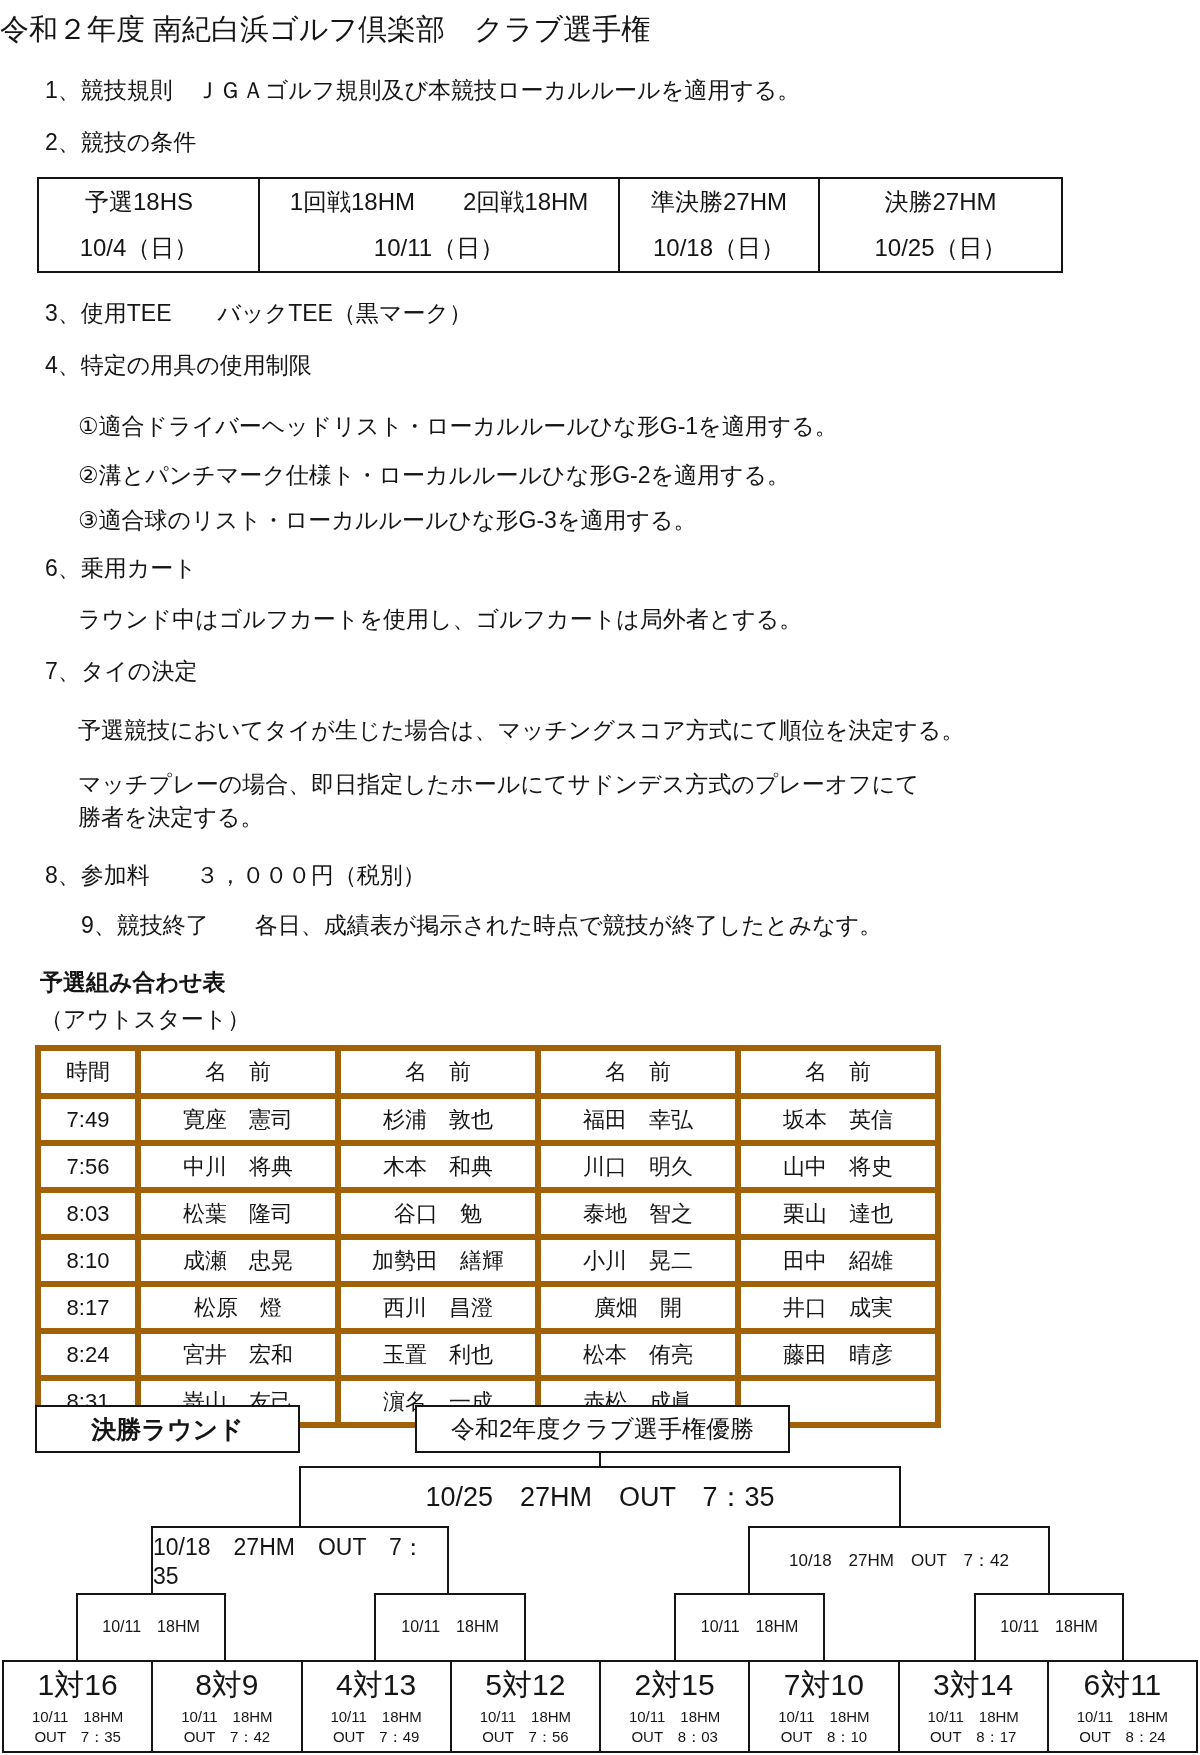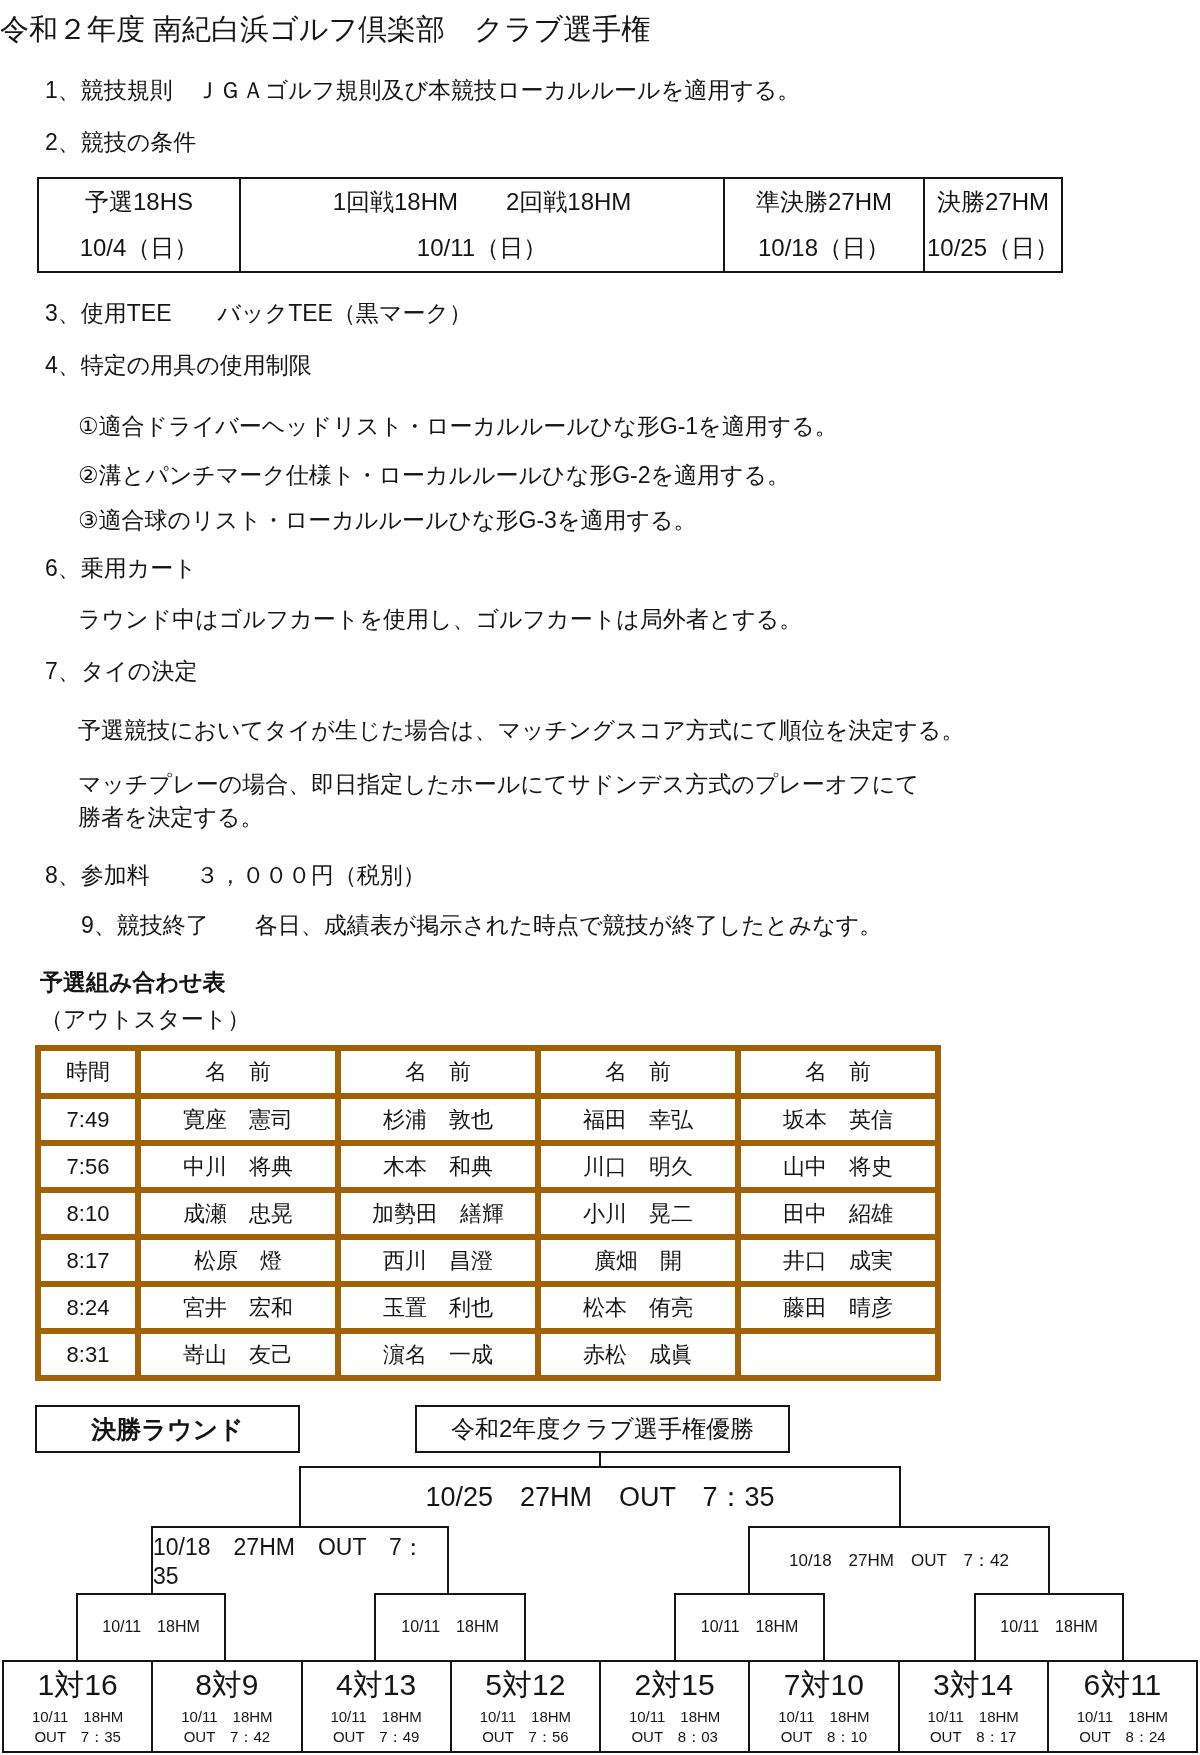--- a/index.html
+++ b/index.html
@@ -39,21 +39,21 @@
 <div class="abs" style="left:0;top:10px;width:1136px;text-align:left;font-size:29px;">令和２年度 南紀白浜ゴルフ倶楽部　クラブ選手権</div>
 
 <div class="abs line" style="left:45px;top:75px;">1、競技規則　ＪＧＡゴルフ規則及び本競技ローカルルールを適用する。</div>
 <div class="abs line" style="left:45px;top:127px;">2、競技の条件</div>
 
 <div class="abs sched">
   <div class="sched-cell" style="width:200px;">
     <span>予選18HS</span>
     <span>10/4（日）</span>
   </div>
-  <div class="sched-cell" style="width:484px;">
+  <div class="sched-cell" style="width:360px;margin-left:19px;">
     <span>1回戦18HM　　2回戦18HM</span>
     <span>10/11（日）</span>
   </div>
   <div class="sched-cell" style="width:200px;">
     <span>準決勝27HM</span>
     <span>10/18（日）</span>
   </div>
   <div class="sched-cell" style="flex:1;">
     <span>決勝27HM</span>
     <span>10/25（日）</span>
@@ -103,20 +103,27 @@
         <td>坂本　英信</td>
       </tr>
       <tr>
         <td>7:56</td>
         <td>中川　将典</td>
         <td>木本　和典</td>
         <td>川口　明久</td>
         <td>山中　将史</td>
       </tr>
       <tr>
+        <td>8:03</td>
+        <td>松葉　隆司</td>
+        <td>谷口　勉</td>
+        <td>泰地　智之</td>
+        <td>栗山　達也</td>
+      </tr>
+      <tr>
         <td>8:10</td>
         <td>成瀬　忠晃</td>
         <td>加勢田　繕輝</td>
         <td>小川　晃二</td>
         <td>田中　紹雄</td>
       </tr>
       <tr>
         <td>8:17</td>
         <td>松原　燈</td>
         <td>西川　昌澄</td>

